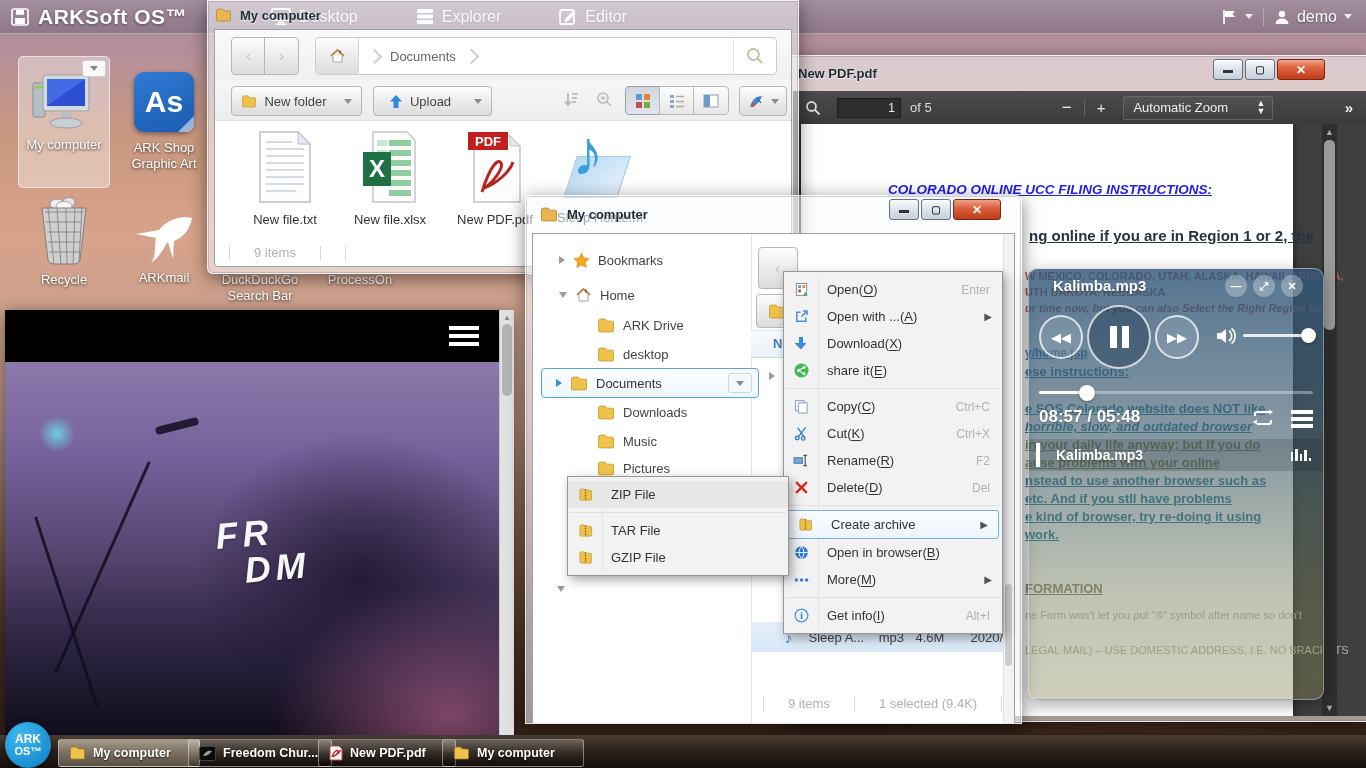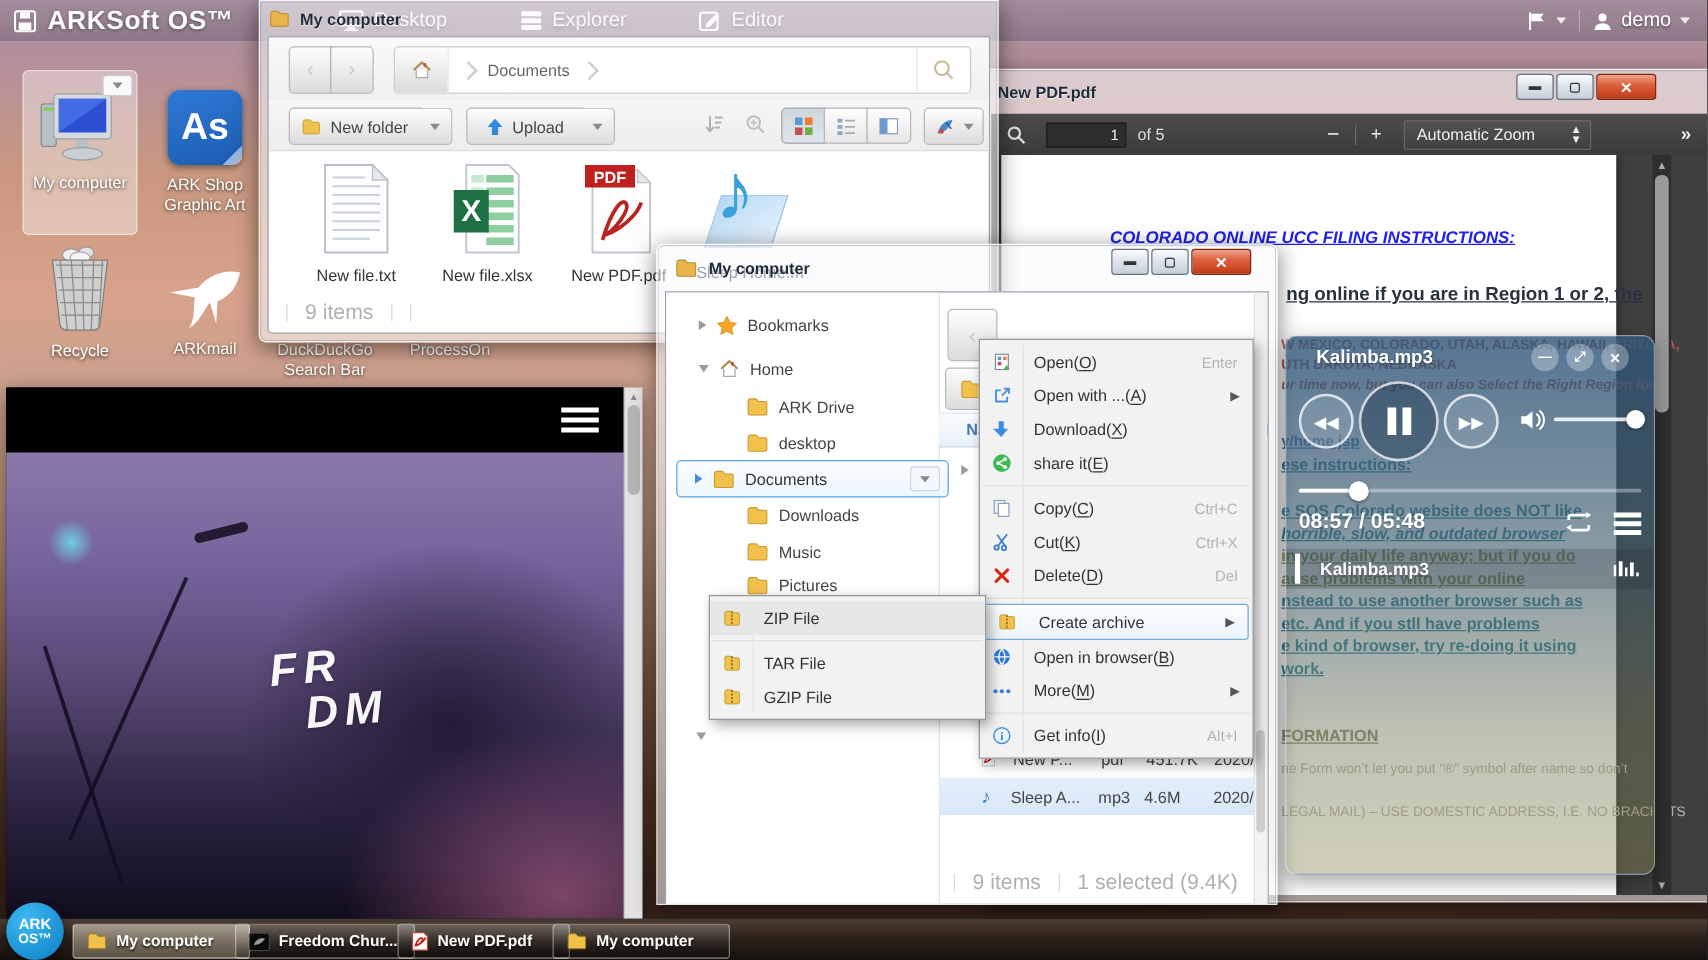--- a/index.html
+++ b/index.html
@@ -47,21 +47,21 @@
   
   .gbtn{background:linear-gradient(#fdfdfd,#ececec 50%,#dcdcdc);border:1px solid #b7b7b7;border-radius:4px;
     display:flex;align-items:center;justify-content:center;gap:7px;color:#444;font-size:13px;}
   .crumbbar{background:#fff;border:1px solid #ccc;border-radius:4px;display:flex;align-items:stretch;overflow:hidden;}
   .chev{width:9px;height:9px;border-top:2px solid #d0d0d0;border-right:2px solid #d0d0d0;transform:rotate(45deg);align-self:center;margin:0 10px;}
   .vbtn{width:34px;height:27px;border:1px solid #b7b7b7;display:flex;align-items:center;justify-content:center;
     background:linear-gradient(#fdfdfd,#e7e7e7);}
   .vbtn.on{background:linear-gradient(#cfd6dd,#dfe5ea);border-color:#97a1ab;}
   .ftile{position:absolute;width:96px;text-align:center;}
   .fname{font-size:13px;color:#333;margin-top:4px;}
-  .statusline{color:#b0b0b0;font-size:17px;display:flex;align-items:center;gap:14px;}
+  .statusline{color:#b0b0b0;font-size:13px;display:flex;align-items:center;gap:24px;}
   .statusline .bar{width:1px;height:14px;background:#d8d8d8;}
 
   
   .siderow{position:absolute;display:flex;align-items:center;gap:8px;font-size:13px;color:#444;height:24px;}
   .exp{width:0;height:0;border-top:4px solid transparent;border-bottom:4px solid transparent;border-left:6px solid #9a9a9a;}
   .exp.down{border-left:4px solid transparent;border-right:4px solid transparent;border-top:6px solid #9a9a9a;border-bottom:none;}
   .exp.blue{border-left-color:#3f8fd8;}
   .docsel{position:absolute;border:1px solid #5aa2dc;border-radius:4px;background:linear-gradient(#fbfdff,#eef6fd);
     display:flex;align-items:center;gap:8px;font-size:13px;color:#333;}
   .rowcell{font-size:13px;color:#444;}
@@ -657,20 +657,30 @@
             <circle cx="3.5" cy="12.8" r="1.9"></circle>
             <circle cx="9.8" cy="13.2" r="1.9"></circle>
             <path d="M4.8 11.3 L12.5 1.5 M4 2 L11 11.8"></path>
           </svg>
         </span>
       <span class="mlabel"><span>Cut(</span><u>K</u><span>)</span></span>
       <span class="mshort">Ctrl+X</span>
     </div>
     <div class="mi">
       <span class="mico">
+          <svg width="16" height="15" viewBox="0 0 17 16">
+            <rect x="1" y="5" width="9" height="6" fill="#7aa7d8" stroke="#4a78b0"></rect>
+            <path d="M13 2.5 v11 M11 2.5 h4 M11 13.5 h4" stroke="#555" stroke-width="1.3" fill="none"></path>
+          </svg>
+        </span>
+      <span class="mlabel"><span>Rename(</span><u>R</u><span>)</span></span>
+      <span class="mshort">F2</span>
+    </div>
+    <div class="mi">
+      <span class="mico">
           <svg width="13" height="13" viewBox="0 0 14 14">
             <path d="M2 2 L12 12 M12 2 L2 12" stroke="#d42a1a" stroke-width="2.6" stroke-linecap="round"></path>
           </svg>
         </span>
       <span class="mlabel"><span>Delete(</span><u>D</u><span>)</span></span>
       <span class="mshort">Del</span>
     </div>
     <div class="msep"></div>
     <div class="mi hl">
       <span class="mico">

